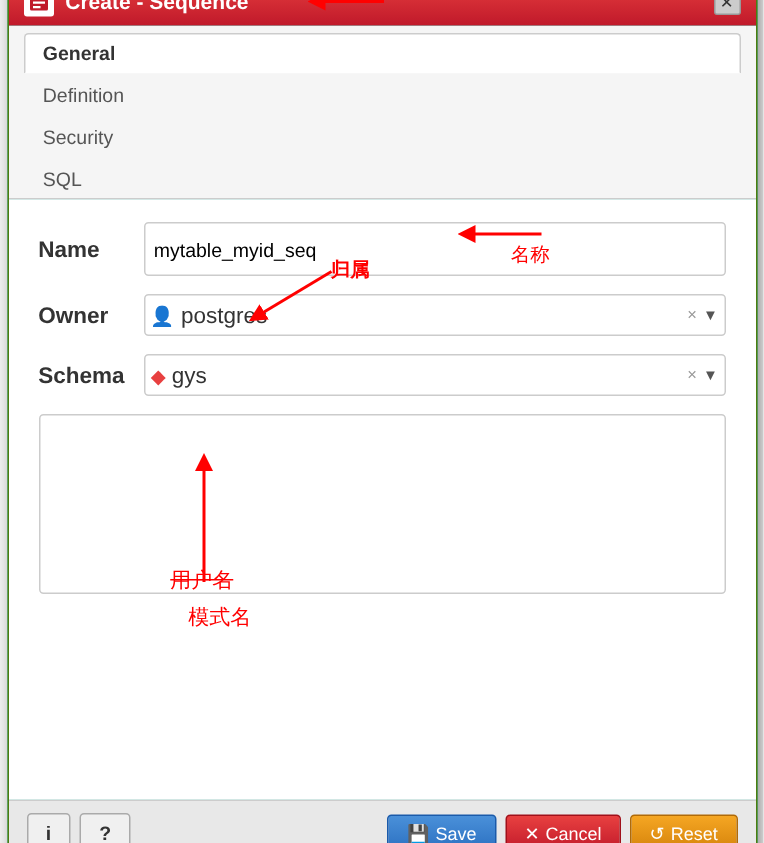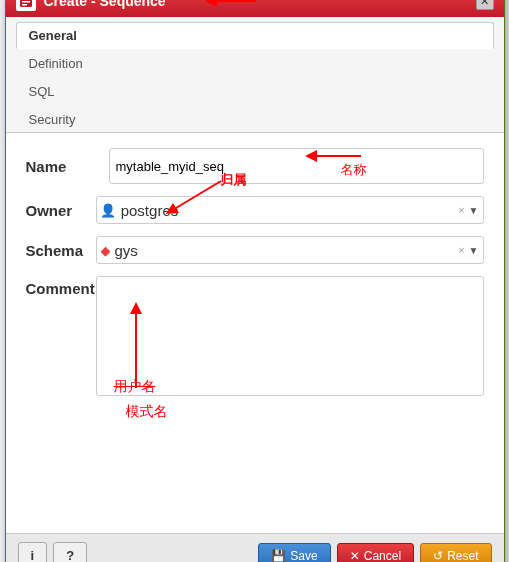--- a/index.html
+++ b/index.html
@@ -107,21 +107,20 @@
       display: flex;
       align-items: center;
     }
     .text-input {
       width: 100%;
       padding: 17px 6px;
       border: 1px solid #ccc;
       border-radius: 3px;
       font-size: 13px;
       height: 28px;
-      margin-left: 13px;
     }
     .select-wrapper {
       display: flex;
       align-items: center;
       width: 100%;
       border: 1px solid #ccc;
       border-radius: 3px;
       background: #fff;
       height: 28px;
       padding: 0 4px;
@@ -263,24 +262,24 @@
   </div>
 
   <div class="tabs">
     <div class="tab active">
       <span>General</span>
     </div>
     <div class="tab">
       <span>Definition</span>
     </div>
     <div class="tab">
+      <span>Security</span>
+    </div>
+    <div class="tab">
       <span>SQL</span>
-    </div>
-    <div class="tab">
-      <span>Security</span>
     </div>
   </div>
 
   <div class="content" style="position:relative; height:400px;">
 
     <div class="form-row">
       <div class="form-label">Name</div>
       <div class="form-control">
         <input class="text-input" type="text" value="mytable_myid_seq" style="">
       </div>
@@ -324,21 +323,20 @@
         <div class="select-wrapper">
           <span class="icon-diamond">◆</span>
           <span class="select-value">gys</span>
           <span class="select-clear">×</span>
           <span class="select-arrow">▼</span>
         </div>
       </div>
     </div>
 
     <div class="form-row" style="align-items: flex-start;">
-      <div class="form-label" style="padding-top:4px;">Comment</div>
       <div class="form-control">
         <textarea class="textarea-field" style=""></textarea>
       </div>
     </div>
 
     <svg style="position:absolute;left:90px;top:155px;" width="130" height="120">
       <defs>
         <marker id="arrowhead-schema" markerWidth="6" markerHeight="6" refX="3" refY="3" orient="auto">
           <polygon points="0 0, 6 3, 0 6" fill="red"></polygon>
         </marker>

